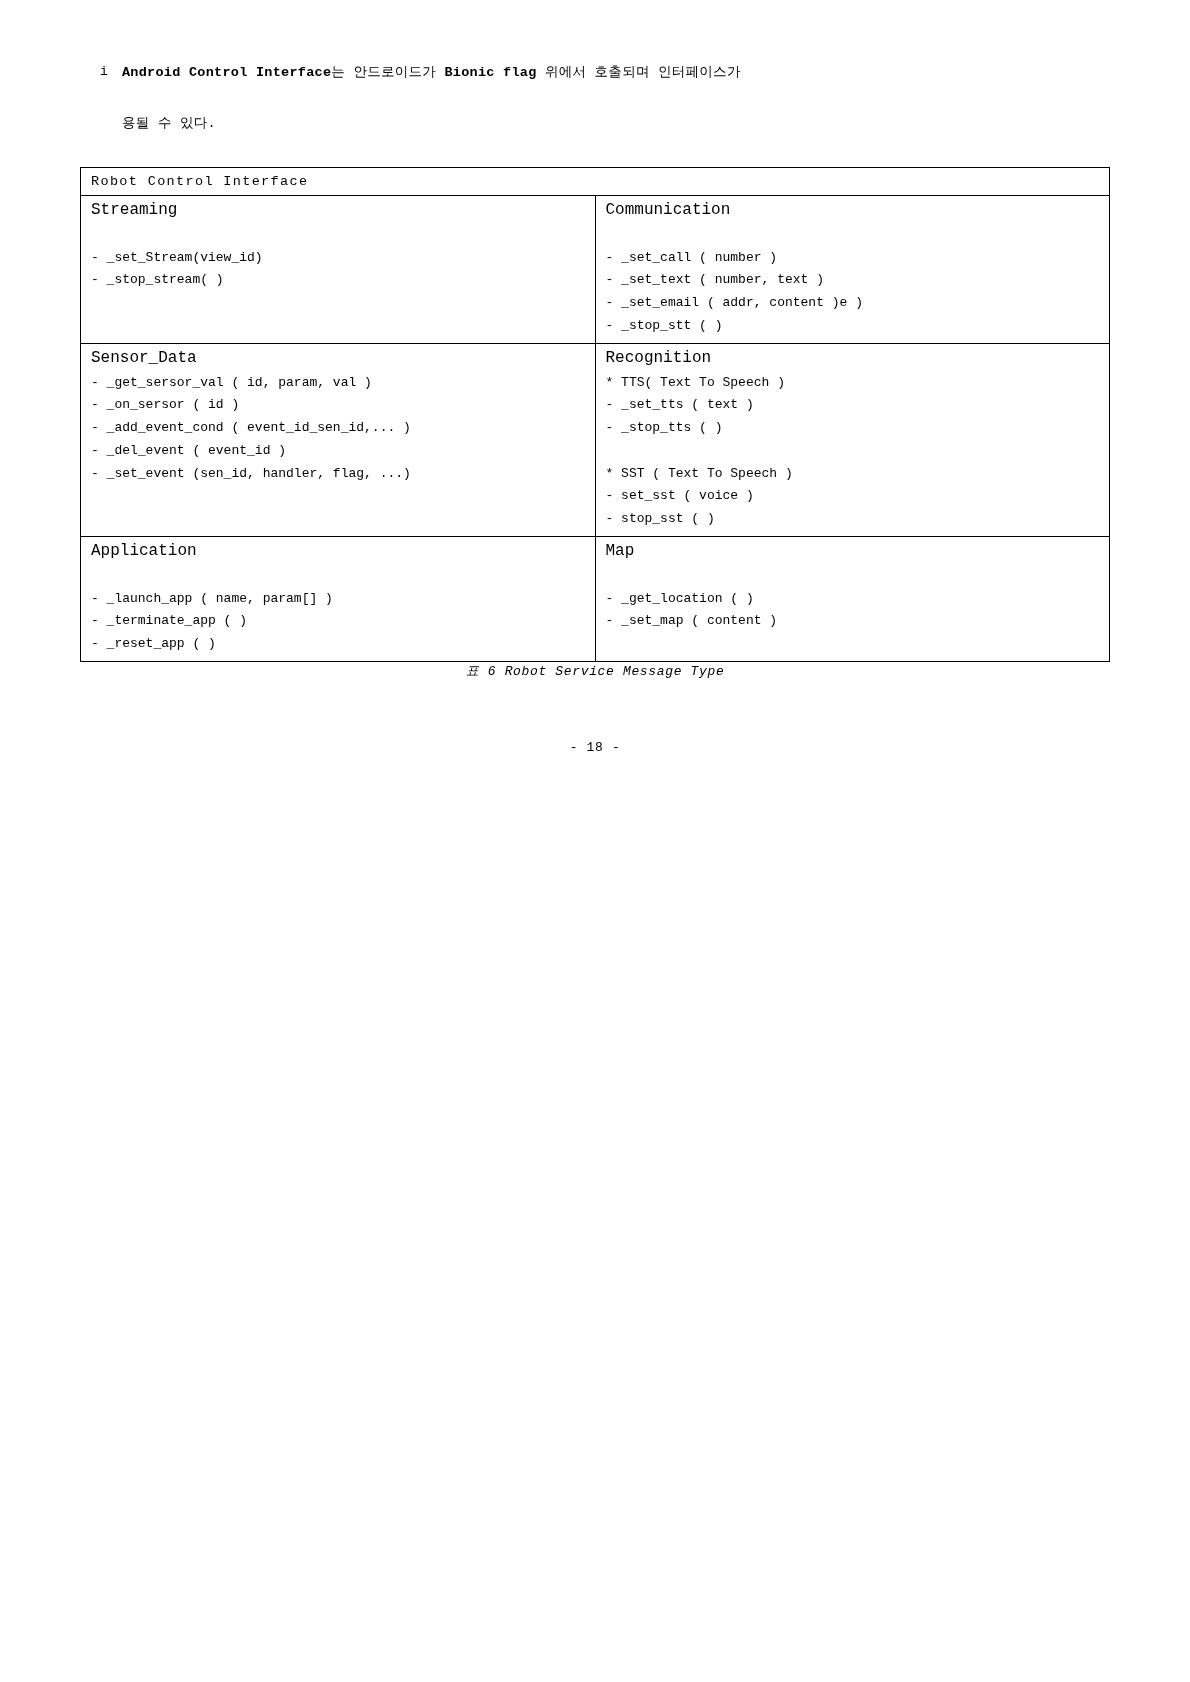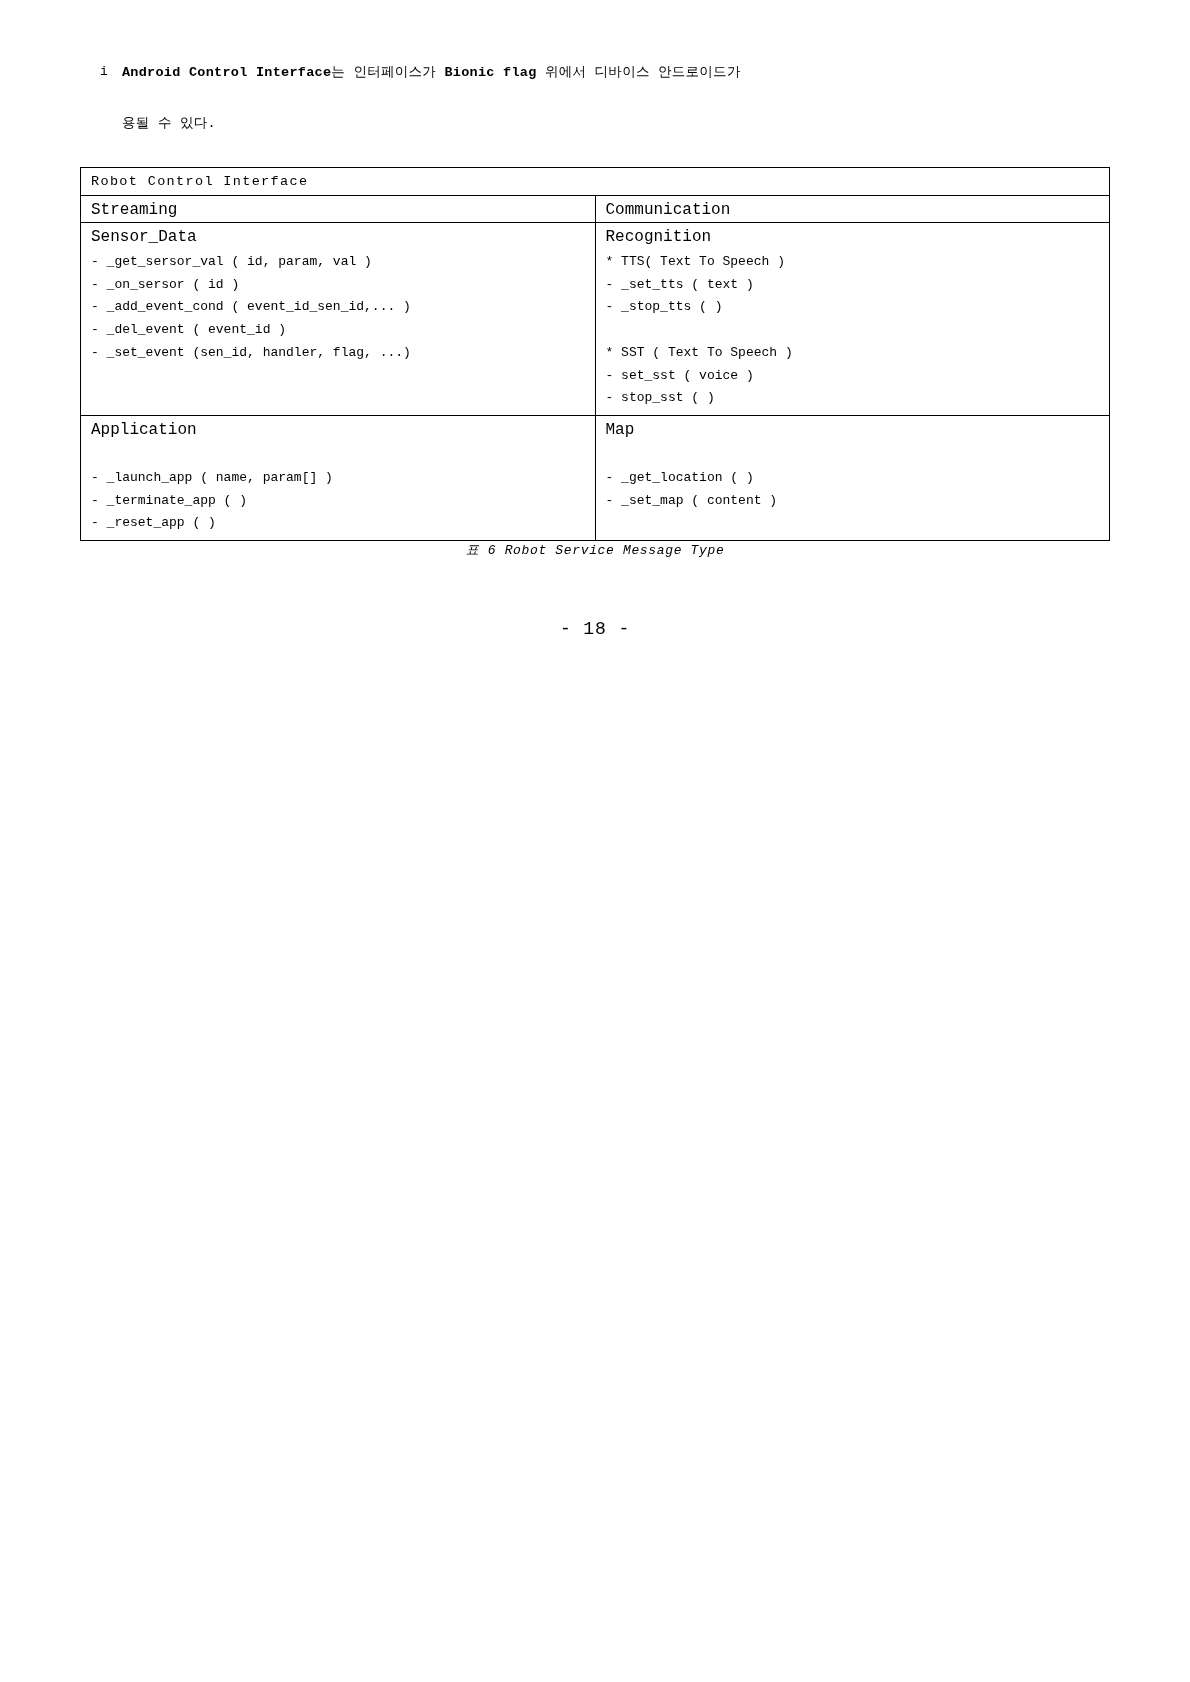--- a/index.html
+++ b/index.html
@@ -109,21 +109,21 @@
       text-align: center;
       font-family: 'Courier New', Courier, monospace;
       font-size: 13px;
       letter-spacing: 0.05em;
       font-style: italic;
     }
 
     .page-number {
       text-align: center;
       font-family: 'Courier New', Courier, monospace;
-      font-size: 18px;
+      font-size: 13px;
       margin-top: 60px;
       letter-spacing: 0.05em;
     }
 
     .cell-content {
       font-family: 'Courier New', Courier, monospace;
       font-size: 13px;
       line-height: 1.75;
       white-space: pre-line;
     }
@@ -132,37 +132,51 @@
       border-top: 1.5px solid #000;
     }
   </style>
 </head>
 <body>
 
 <div class="intro-section">
   <div class="intro-bullet">
     <span class="bullet-marker">i</span>
     <div class="intro-text">
-      <span class="mono">Android Control Interface</span><span>는 인터페이스가</span> <span class="mono">Bionic flag</span> <span>위에서 디바이스 안드로이드가</span><br>
+      <span class="mono">Android Control Interface</span><span>는 안드로이드가</span> <span class="mono">Bionic flag</span> <span>위에서 호출되며 인터페이스가</span><br>
       <br>
       <span>용될 수 있다.</span>
     </div>
   </div>
 </div>
 
 <div class="table-wrapper">
   <table>
     <tbody>
         <tr class="table-title-row">
       <td colspan="2">Robot  Control  Interface</td>
     </tr>
 
     <tr class="section-header">
       <td class="left-col">Streaming</td>
       <td class="right-col">Communication</td>
+    </tr>
+    <tr class="content-row">
+      <td class="left-col">
+        <div class="cell-content">
+- _set_Stream(view_id)
+- _stop_stream( )</div>
+      </td>
+      <td class="right-col">
+        <div class="cell-content">
+- _set_call ( number )
+- _set_text ( number, text )
+- _set_email ( addr, content )e )
+- _stop_stt ( )</div>
+      </td>
     </tr>
 
     <tr class="section-header row-divider">
       <td class="left-col">Sensor_Data</td>
       <td class="right-col">Recognition</td>
     </tr>
     <tr class="content-row">
       <td class="left-col">
         <div class="cell-content">- _get_sersor_val ( id, param, val )
 - _on_sersor ( id )

